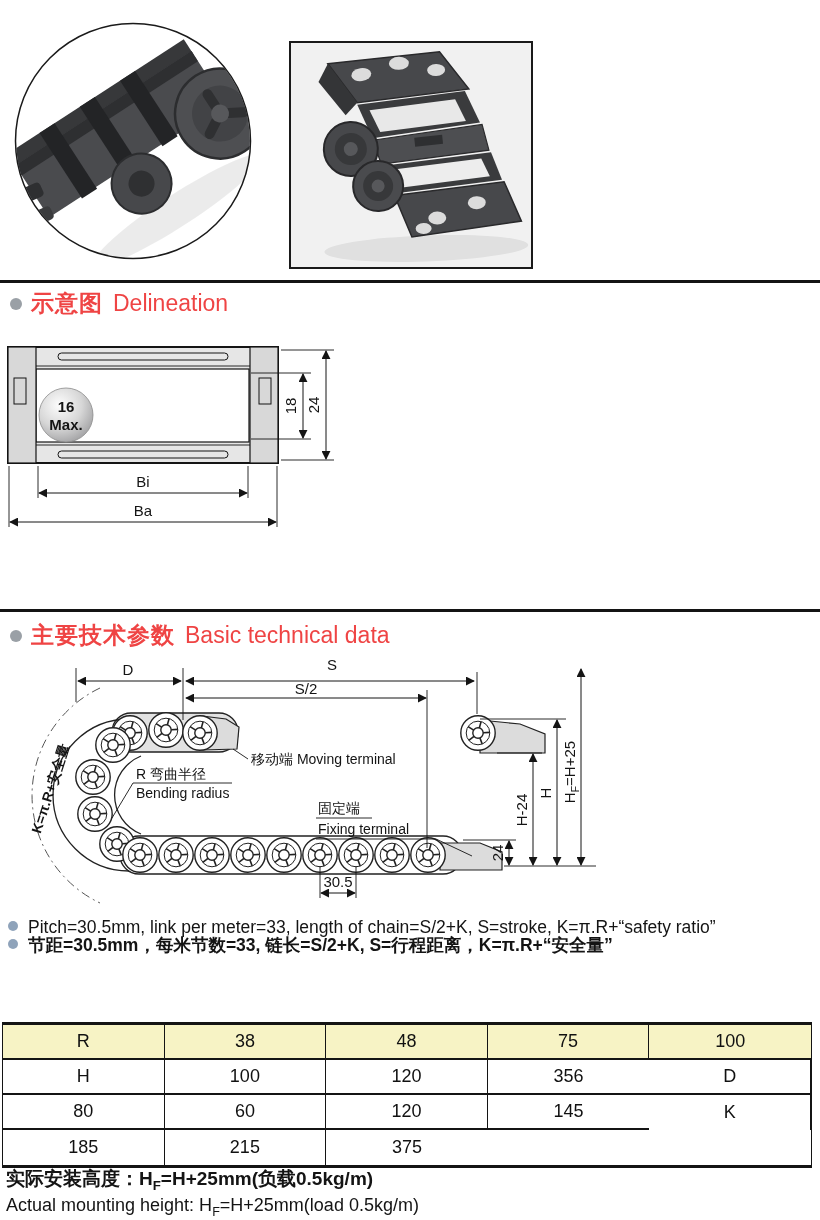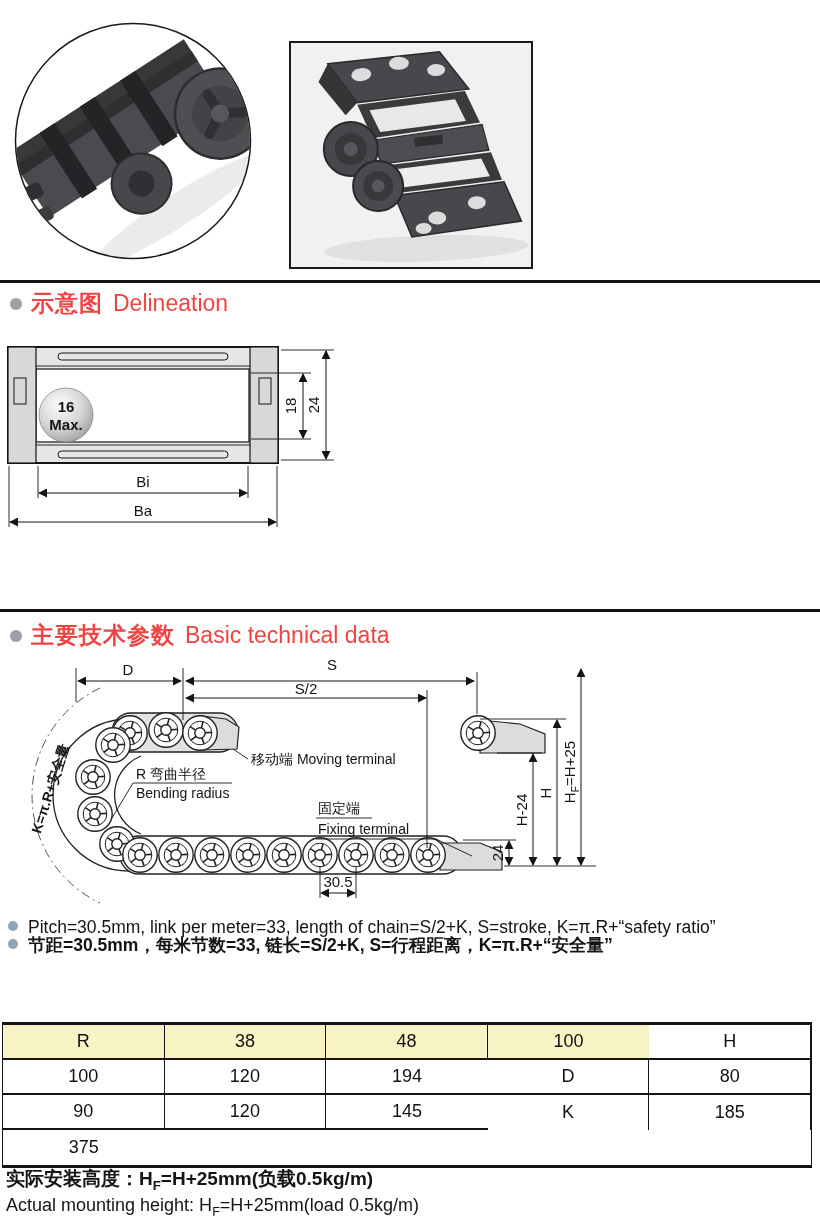--- a/index.html
+++ b/index.html
@@ -309,32 +309,34 @@
   <span class="note-bullet"></span><span>节距=30.5mm，每米节数=33, 链长=S/2+K, S=行程距离，K=π.R+“安全量”</span>
 </div>
 <div class="note" style="top:912px;">
   <span class="note-bullet"></span><span>Pitch=30.5mm, link per meter=33, length of chain=S/2+K, S=stroke, K=π.R+“safety ratio”</span>
 </div>
 
 <div class="spec-table">
   <div class="spec-cell hl">R</div>
   <div class="spec-cell hl">38</div>
   <div class="spec-cell hl">48</div>
+  <div class="spec-cell hl">75</div>
   <div class="spec-cell hl last-col">100</div>
 
   <div class="spec-cell">H</div>
   <div class="spec-cell">100</div>
   <div class="spec-cell">120</div>
-  <div class="spec-cell last-col">194</div>
+  <div class="spec-cell last-col">356</div>
 
   <div class="spec-cell">D</div>
   <div class="spec-cell">80</div>
-  <div class="spec-cell">90</div>
+  <div class="spec-cell">60</div>
   <div class="spec-cell">120</div>
   <div class="spec-cell last-col">145</div>
 
   <div class="spec-cell last-row">K</div>
   <div class="spec-cell last-row">185</div>
+  <div class="spec-cell last-row">215</div>
   <div class="spec-cell last-row last-col">375</div>
 </div>
 
 <div class="footer-line footer-cn"><span>实际安装高度：H</span><sub>F</sub><span>=H+25mm(负载0.5kg/m)</span></div>
 <div class="footer-line footer-en"><span>Actual mounting height: H</span><sub>F</sub><span>=H+25mm(load 0.5kg/m)</span></div>
 
 </body></html>

